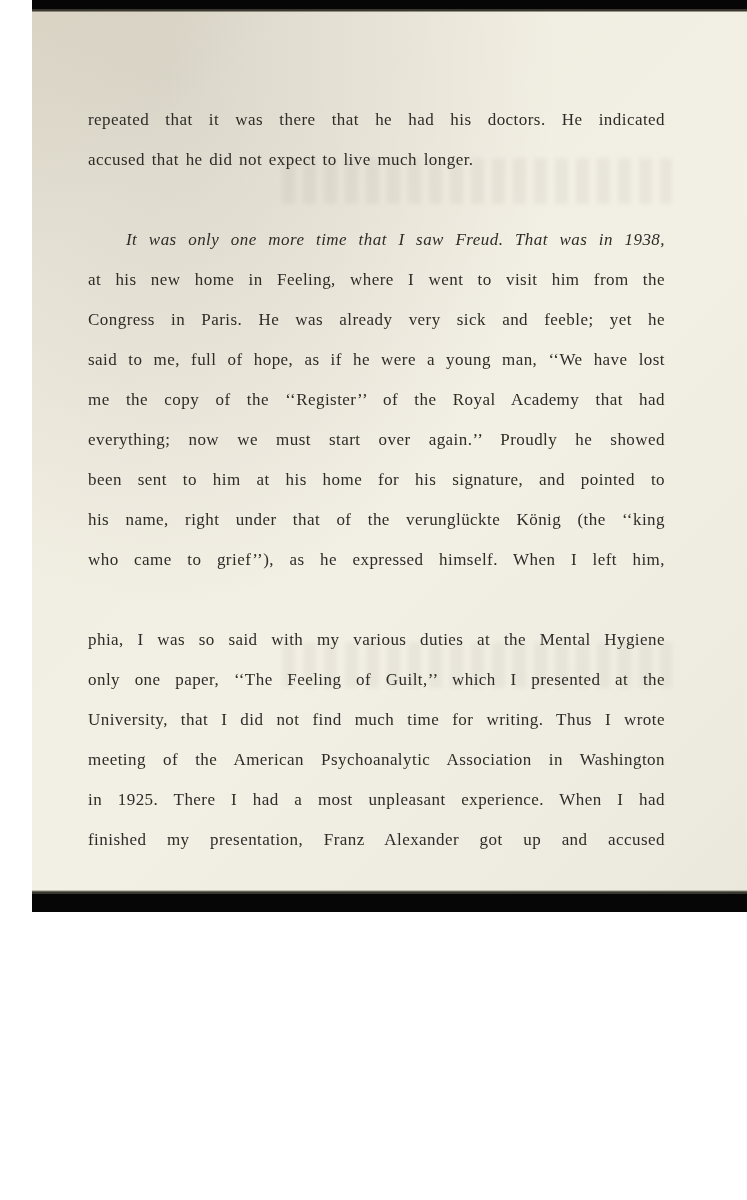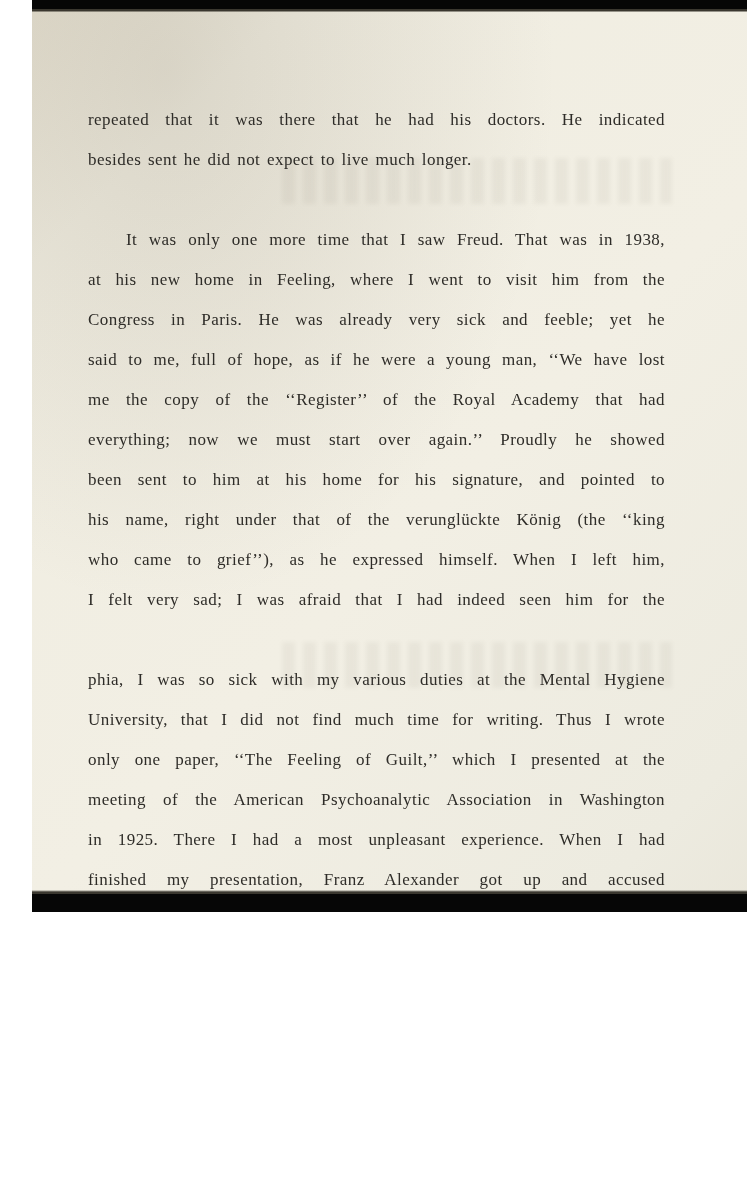--- a/index.html
+++ b/index.html
@@ -47,21 +47,21 @@
     letter-spacing: 0.45px;
     word-spacing: 2px;
   }
   .paragraph { margin-top: 40px; }
   .paragraph:first-child { margin-top: 0; }
   .line {
     text-align: justify;
     text-align-last: justify;
   }
   .line.last { text-align-last: left; }
-  .line.indent { text-indent: 38px; }
+  .line.indent { text-indent: 38px; font-style: italic; }
   .underline {
     text-underline-offset: 4px;
     text-decoration-thickness: 1px;
   }
   .page-number {
     position: absolute;
     top: 1050px; left: 0;
     width: 747px;
     text-align: center;
     font-size: 17px;
@@ -84,38 +84,37 @@
 <div class="page">
 
   <div class="edge-top"></div>
 
   <div class="bleed bleed-1"></div>
   <div class="bleed bleed-2"></div>
 
   <div class="text-block" style="color: rgb(46, 44, 40);">
       <div class="paragraph">
         <div class="line">repeated that it was there that he had his doctors. He indicated</div>
-        <div class="line last">besides sent he did not expect to live much longer.</div>
+        <div class="line last">accused that he did not expect to live much longer.</div>
       </div>
       <div class="paragraph">
         <div class="line indent">It was only one more time that I saw Freud. That was in 1938,</div>
         <div class="line">at his new home in Feeling, where I went to visit him from the</div>
         <div class="line">Congress in Paris. He was already very sick and feeble; yet he</div>
         <div class="line">said to me, full of hope, as if he were a young man, ‘‘We have lost</div>
         <div class="line">me the copy of the ‘‘Register’’ of the Royal Academy that had</div>
         <div class="line">everything; now we must start over again.’’ Proudly he showed</div>
         <div class="line">been sent to him at his home for his signature, and pointed to</div>
         <div class="line"><span>his name, right under that of the </span><span class="underline">verunglückte König</span><span> (the ‘‘king</span></div>
         <div class="line">who came to grief’’), as he expressed himself. When I left him,</div>
-        <div class="line">I felt very sad; I was afraid that I had indeed seen him for the</div>
       </div>
       <div class="paragraph">
-        <div class="line">phia, I was so sick with my various duties at the Mental Hygiene</div>
+        <div class="line">phia, I was so said with my various duties at the Mental Hygiene</div>
+        <div class="line">only one paper, ‘‘The Feeling of Guilt,’’ which I presented at the</div>
         <div class="line">University, that I did not find much time for writing. Thus I wrote</div>
-        <div class="line">only one paper, ‘‘The Feeling of Guilt,’’ which I presented at the</div>
         <div class="line">meeting of the American Psychoanalytic Association in Washington</div>
         <div class="line">in 1925. There I had a most unpleasant experience. When I had</div>
         <div class="line">finished my presentation, Franz Alexander got up and accused</div>
       </div>
     </div>
 
   <div class="watermark" style="color: rgb(46, 107, 216); font-weight: bold;">Librairie du Bassin</div>
 
   <div class="page-number">-61-</div>
 

